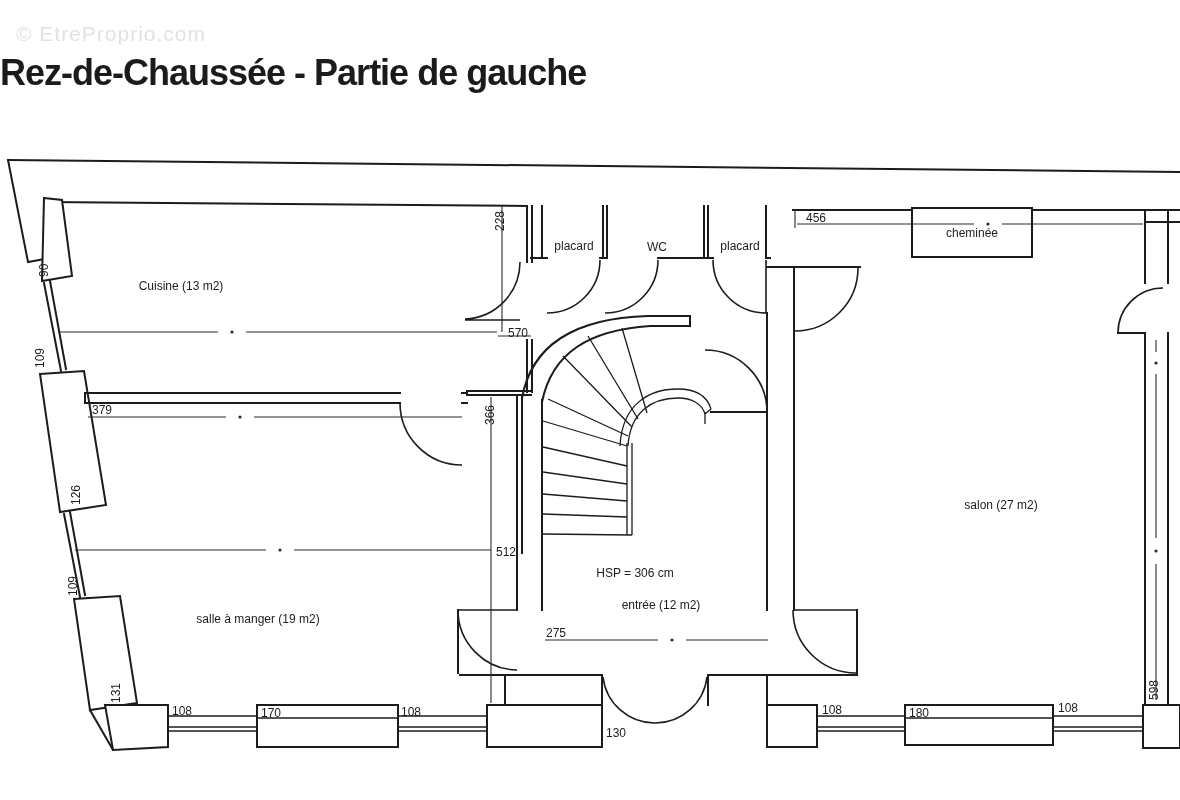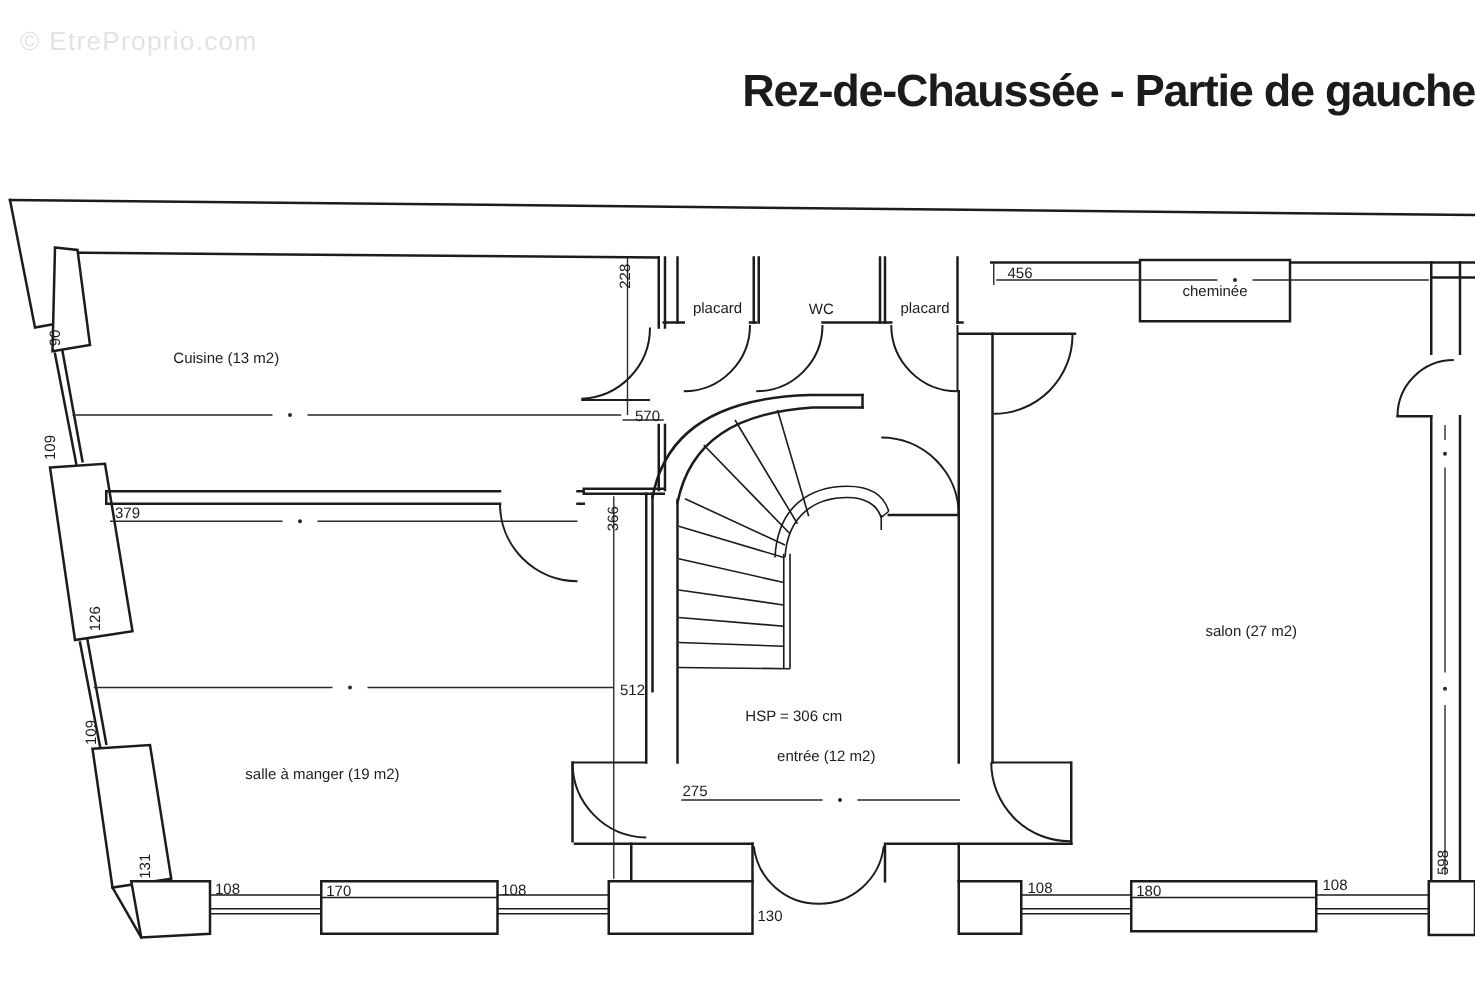--- a/index.html
+++ b/index.html
@@ -1,20 +1,20 @@
 <!DOCTYPE html>
 <html><head>
 <meta charset="utf-8">
 <style>
   html,body{margin:0;padding:0;background:#ffffff;}
   .page{position:relative;width:1180px;height:800px;background:#fff;overflow:hidden;
         font-family:"Liberation Sans", sans-serif;}
   .watermark{position:absolute;left:16px;top:22px;font-size:21px;color:#e2e2e2;
              letter-spacing:1px;user-select:none;}
-  .title{position:absolute;left:0;top:52px;width:100%;text-align:right;margin:0;
+  .title{position:absolute;left:0;top:52px;width:100%;text-align:left;margin:0;
          font-size:36px;font-weight:bold;color:#1b1b1b;letter-spacing:-1px;}
   svg{position:absolute;left:0;top:0;}
   .wall{stroke:#1c1c1c;stroke-width:2;fill:none;stroke-linecap:square;}
   .wallfill{stroke:#1c1c1c;stroke-width:2;fill:#ffffff;}
   .thin{stroke:#1c1c1c;stroke-width:1.3;fill:none;}
   .dim{stroke:#2a2a2a;stroke-width:1.1;fill:none;}
   .dot{fill:#2a2a2a;stroke:none;}
   .arc{stroke:#1c1c1c;stroke-width:1.6;fill:none;}
   text{fill:#1c1c1c;font-family:"Liberation Sans", sans-serif;font-size:12px;}
   .room{font-size:12px;}

